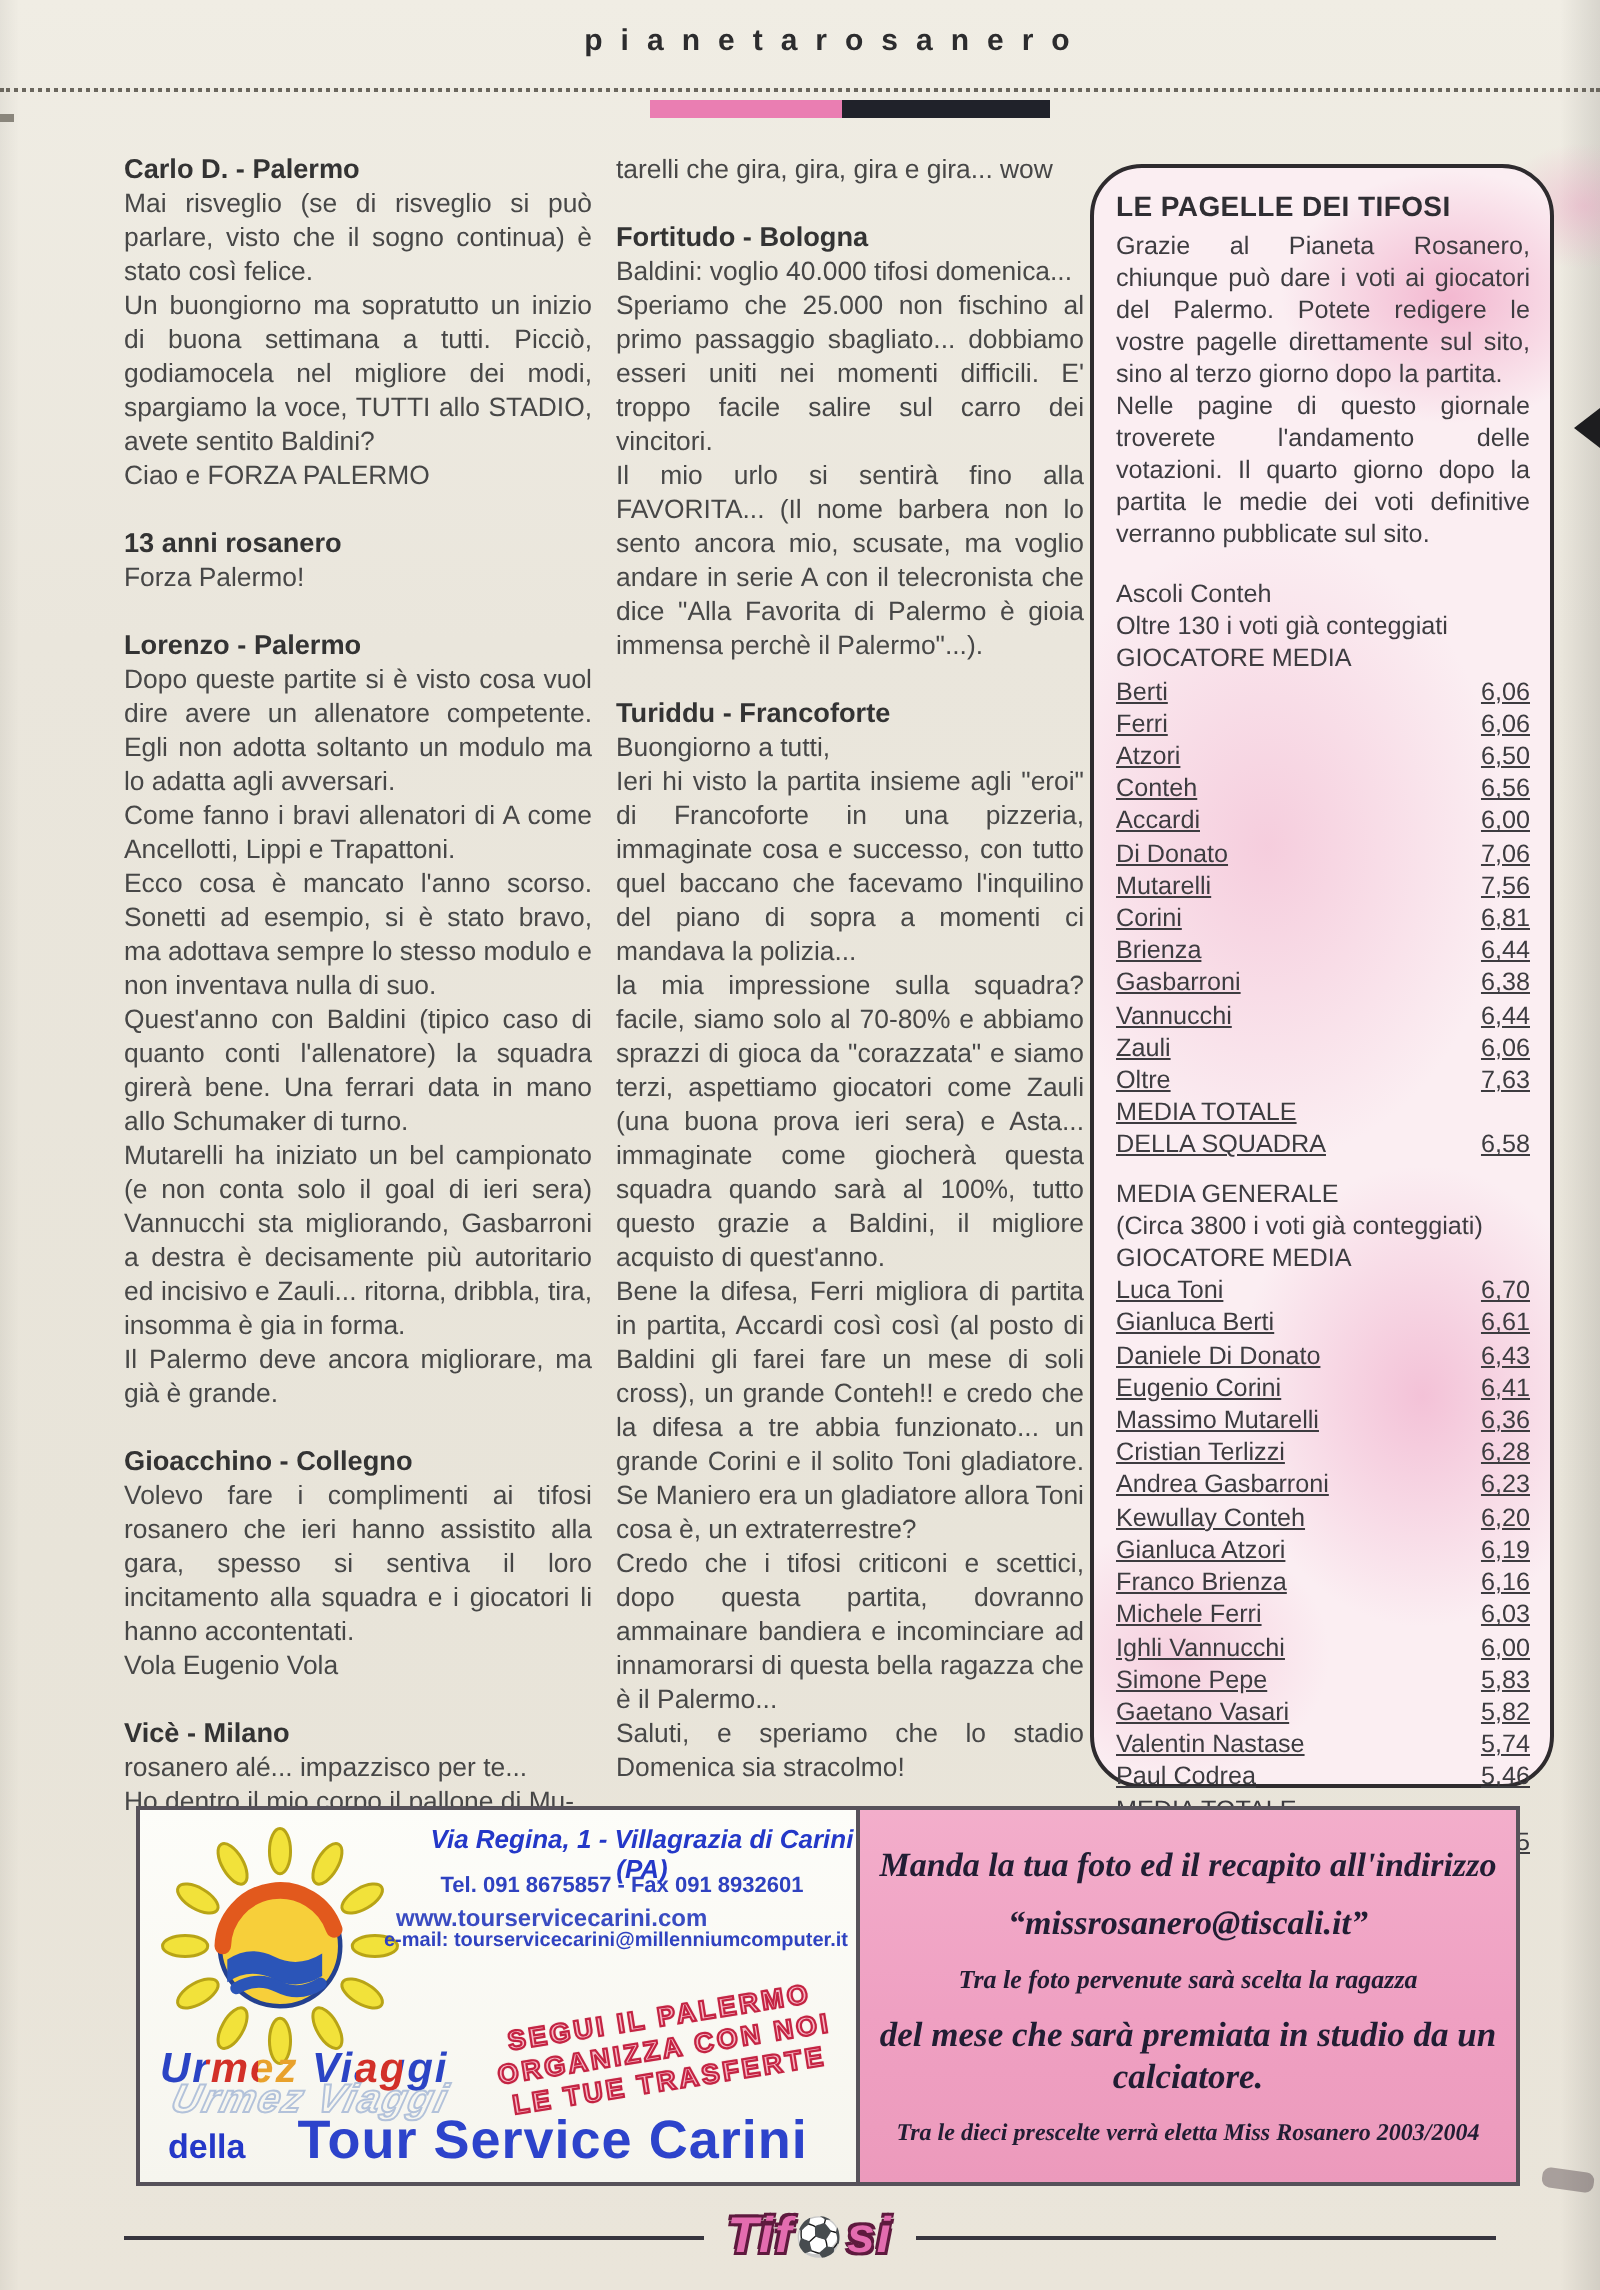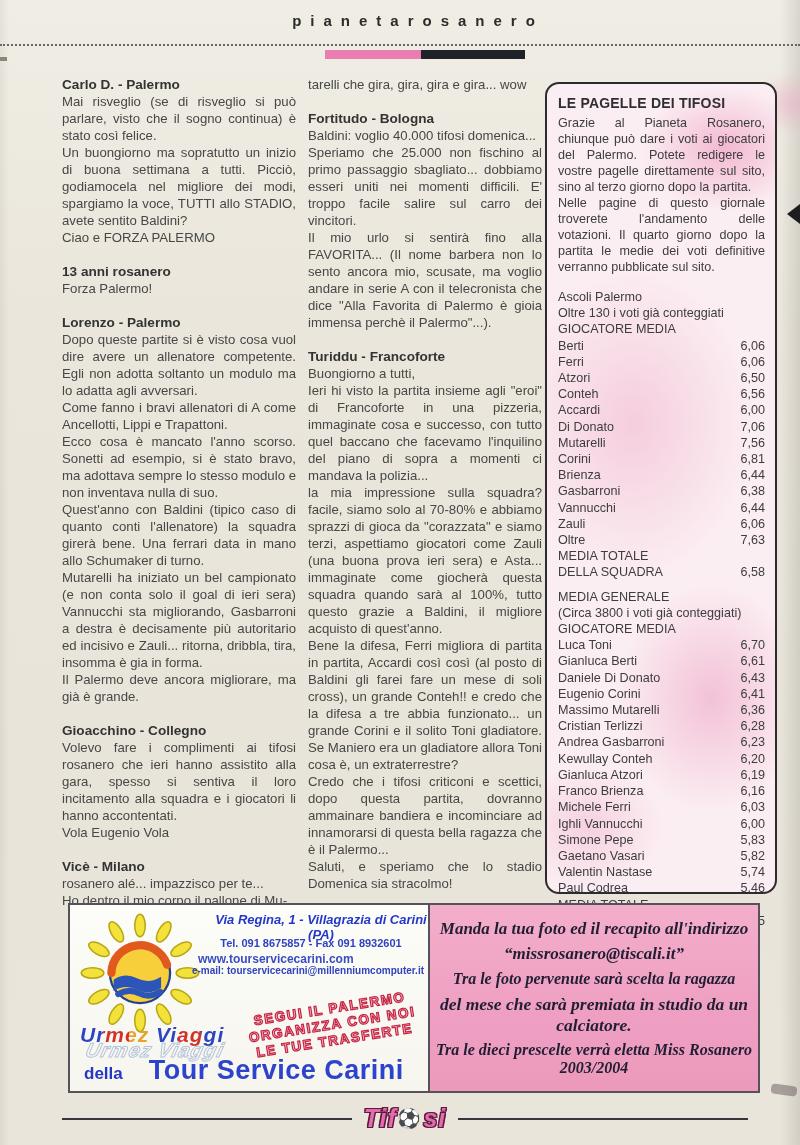--- a/index.html
+++ b/index.html
@@ -20,33 +20,33 @@
   .bar-black{position:absolute;top:50px;left:421px;width:104px;height:9px;}
   
   .col{position:absolute;top:76px;width:234px;font-size:13.2px;line-height:17px;color:#474747;}
   .col1{left:62px;}
   .col2{left:308px;}
   .blk{margin:0;text-align:justify;}
   .blk.h{font-weight:700;color:#333;text-align:left;margin-top:17px;font-size:13.6px;}
   .col .blk:first-child{margin-top:0;}
   
   .pagelle{position:absolute;left:545px;top:82px;width:232px;height:812px;box-sizing:border-box;
-    border:2.5px solid #2e2b2e;border-radius:14px;padding:9px 10px 6px 11px;
+    border:2.5px solid #2e2b2e;border-radius:26px;padding:9px 10px 6px 11px;
     background:
       radial-gradient(120px 90px at 78% 8%, rgba(240,166,197,.75), transparent 70%),
       radial-gradient(160px 210px at 38% 42%, rgba(244,197,216,.8), transparent 75%),
       radial-gradient(130px 160px at 72% 76%, rgba(240,175,204,.7), transparent 72%),
       radial-gradient(110px 90px at 18% 92%, rgba(244,196,215,.7), transparent 70%),
       #fbeef2;
     color:#3d3c40;font-size:12.6px;line-height:16px;}
   .pagelle h2{margin:2px 0 4px 0;font-size:14px;color:#2f2e33;letter-spacing:.2px;}
   .pagelle .intro{margin:0;text-align:justify;}
   .pag-head{margin-top:14px;}
   .pag-line{line-height:16.2px;}
-  .prow{display:flex;justify-content:space-between;line-height:16.2px;}
+  .prow{display:flex;justify-content:space-between;line-height:16.2px;text-decoration:underline;}
   .prow .pname{white-space:nowrap;}
   .prow .pval{white-space:nowrap;}
   .gap{height:8px;}
   
   .ads{position:absolute;left:68px;top:903px;width:692px;height:190px;box-sizing:border-box;
     border:2px solid #57525a;display:flex;background:#fcfcf8;}
   .ad-left{position:relative;width:360px;box-sizing:border-box;border-right:2px solid #57525a;
     background:linear-gradient(180deg,#fdfdf9,#f6f5ee);}
   .ad-address{position:absolute;left:132px;top:7px;width:238px;text-align:center;
     font-size:13px;font-weight:800;color:#2438c8;font-style:italic;}
@@ -67,23 +67,23 @@
     color:#f6b9c6;-webkit-text-stroke:1.1px #c42342;text-shadow:0 0 1px #c42342;}
   .tour-footer{position:absolute;left:14px;bottom:5px;display:flex;align-items:baseline;gap:26px;}
   .della{font-size:17px;font-weight:700;color:#2438c8;}
   .tourname{font-size:27px;font-weight:800;color:#2d43cb;letter-spacing:.5px;}
   .ad-right{flex:1;display:flex;flex-direction:column;justify-content:space-evenly;
     text-align:center;padding:8px 4px;box-sizing:border-box;
     background:linear-gradient(180deg,#f3aecb,#efa0c2 55%,#ec9abc);
     font-family:"Liberation Serif",serif;font-style:italic;font-weight:700;color:#211d33;}
   .miss-line:nth-child(1){font-size:17px;}
   .miss-line:nth-child(2){font-size:17px;}
-  .miss-line:nth-child(3){font-size:16px;}
+  .miss-line:nth-child(3){font-size:13px;}
   .miss-line:nth-child(4){font-size:17.5px;}
-  .miss-line:nth-child(5){font-size:16px;font-family:Liberation Serif, serif;}
+  .miss-line:nth-child(5){font-size:12px;font-family:Liberation Serif, serif;}
   
   .footer{position:absolute;top:1104px;left:62px;right:52px;display:flex;align-items:center;}
   .footer .rule{flex:1;height:2px;background:#37353e;}
   .tifosi{margin:0 12px;display:flex;align-items:center;font-style:italic;font-weight:900;font-size:25px;
     color:#e36caf;letter-spacing:1px;
     text-shadow:1.4px 1.4px 0 #5e1a3e,-1.4px -1.4px 0 #5e1a3e,1.4px -1.4px 0 #5e1a3e,-1.4px 1.4px 0 #5e1a3e;}
   .ball{font-style:normal;font-size:19px;color:#141418;margin:0 1px;text-shadow:none;}
   
   .edge-arrow{position:absolute;right:0;top:204px;width:0;height:0;
     border-right:13px solid #1d1d1f;border-top:10px solid transparent;border-bottom:10px solid transparent;}
@@ -139,21 +139,21 @@
       <p class="blk p">Credo che i tifosi criticoni e scettici, dopo questa partita, dovranno ammainare bandiera e incominciare ad innamorarsi di questa bella ragazza che è il Palermo...</p>
       <p class="blk p">Saluti, e speriamo che lo stadio Domenica sia stracolmo!</p>
     </div>
 
   <aside class="pagelle">
     <h2>LE PAGELLE DEI TIFOSI</h2>
     <p class="intro">Grazie al Pianeta Rosanero, chiunque può dare i voti ai giocatori del Palermo. Potete redigere le vostre pagelle direttamente sul sito, sino al terzo giorno dopo la partita.</p>
     <p class="intro">Nelle pagine di questo giornale troverete l'andamento delle votazioni. Il quarto giorno dopo la partita le medie dei voti definitive verranno pubblicate sul sito.</p>
 
     <div class="pag-head">
-      <div class="pag-line">Ascoli Palermo</div>
+      <div class="pag-line">Ascoli Conteh</div>
       <div class="pag-line">Oltre 130  i voti già conteggiati</div>
       <div class="pag-line">GIOCATORE MEDIA</div>
     </div>
     <div>
 
     <div class="prow">
         <span class="pname">Berti</span>
         <span class="pval">6,06</span>
       </div>
         <div class="prow">

